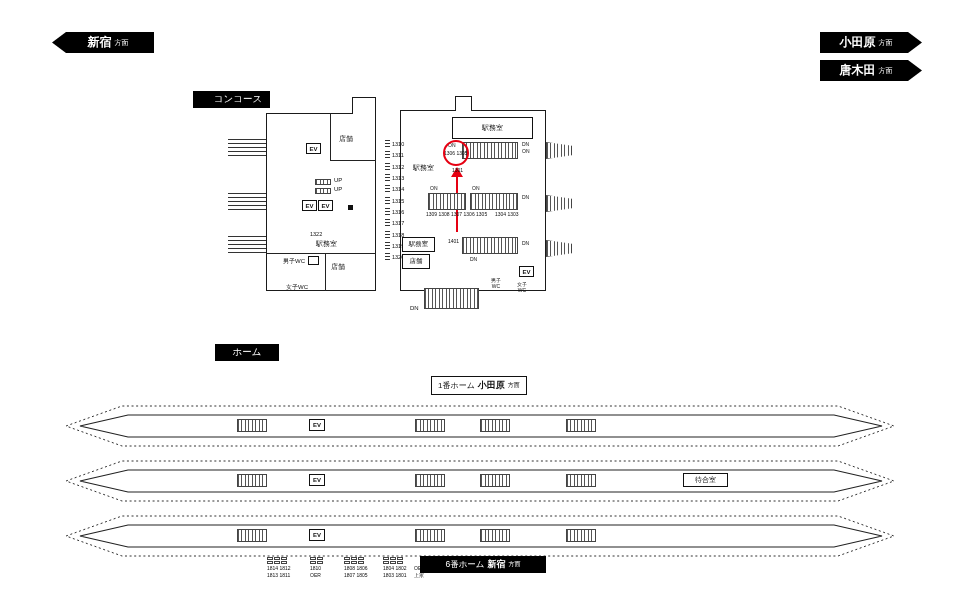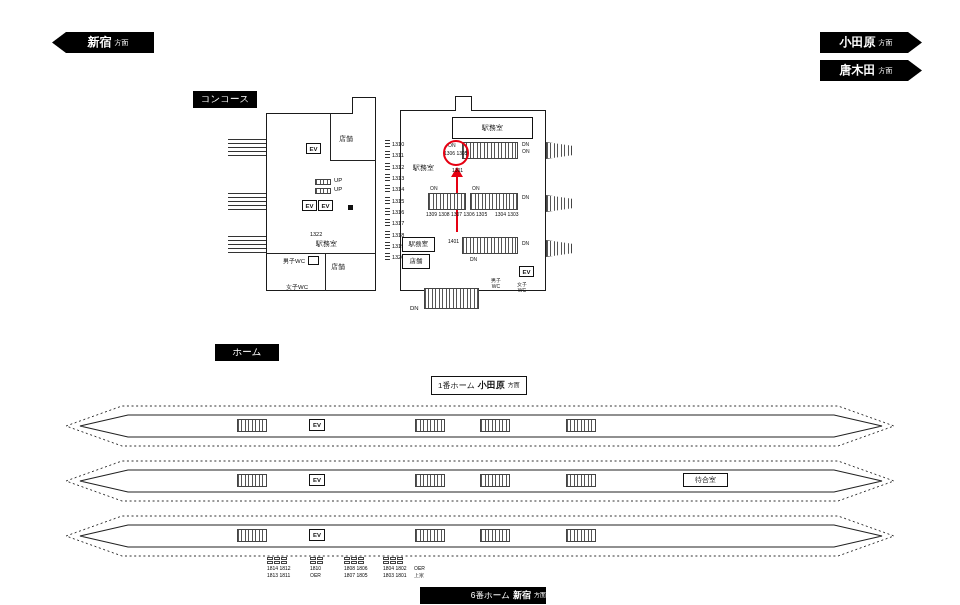--- a/index.html
+++ b/index.html
@@ -48,21 +48,21 @@
   </div>
   <div class="black-label arrow-r" style="left:820px;top:32px;width:92px;height:21px;">
     <span class="dir-name">小田原</span>
     <span class="dir-suffix">方面</span>
   </div>
   <div class="black-label arrow-r" style="left:820px;top:60px;width:92px;height:21px;">
     <span class="dir-name">唐木田</span>
     <span class="dir-suffix">方面</span>
   </div>
 
-  <div class="black-label" style="left:193px;top:91px;width:64px;height:17px;font-size:9.5px;">コンコース</div>
+  <div class="black-label" style="left:193px;top:91px;width:64px;height:17px;font-size:9.5px;padding-left:13px;">コンコース</div>
   <div class="black-label" style="left:215px;top:344px;width:64px;height:17px;font-size:9.5px;">ホーム</div>
 
   <div class="tracks" style="left:228px;top:139px;width:58px;height:18px;"></div>
   <div class="tracks" style="left:228px;top:193px;width:58px;height:18px;"></div>
   <div class="tracks" style="left:228px;top:236px;width:58px;height:18px;"></div>
   <div class="txt" style="left:271px;top:159px;font-size:5.5px;">1321</div>
 
   <div class="outline" style="left:266px;top:113px;width:110px;height:178px;"></div>
   <div class="notch" style="left:352px;top:97px;width:24px;height:17px;"></div>
   <div class="wall" style="left:330px;top:160px;width:46px;height:1px;"></div>
@@ -284,19 +284,19 @@
         <span class="panel"></span>
       </div>
     <div class="grp-num">1804 1802</div>
     <div class="grp-num">1803 1801</div>
   </div>
   <div class="abs" style="left:414px;top:565px;">
     <div class="grp-num">OER</div>
     <div class="grp-num">上家</div>
   </div>
 
-  <div class="black-label" style="left:420px;top:587px;width:126px;height:17px;justify-content:flex-end;">
+  <div class="black-label" style="left:420px;top:556px;width:126px;height:17px;">
     <span style="font-size:8.5px;">6番ホーム</span>
     <span style="font-size:9px;font-weight:bold;">新宿</span>
     <span style="font-size:6px;">方面</span>
   </div>
 
 </div>
 
 </body></html>

